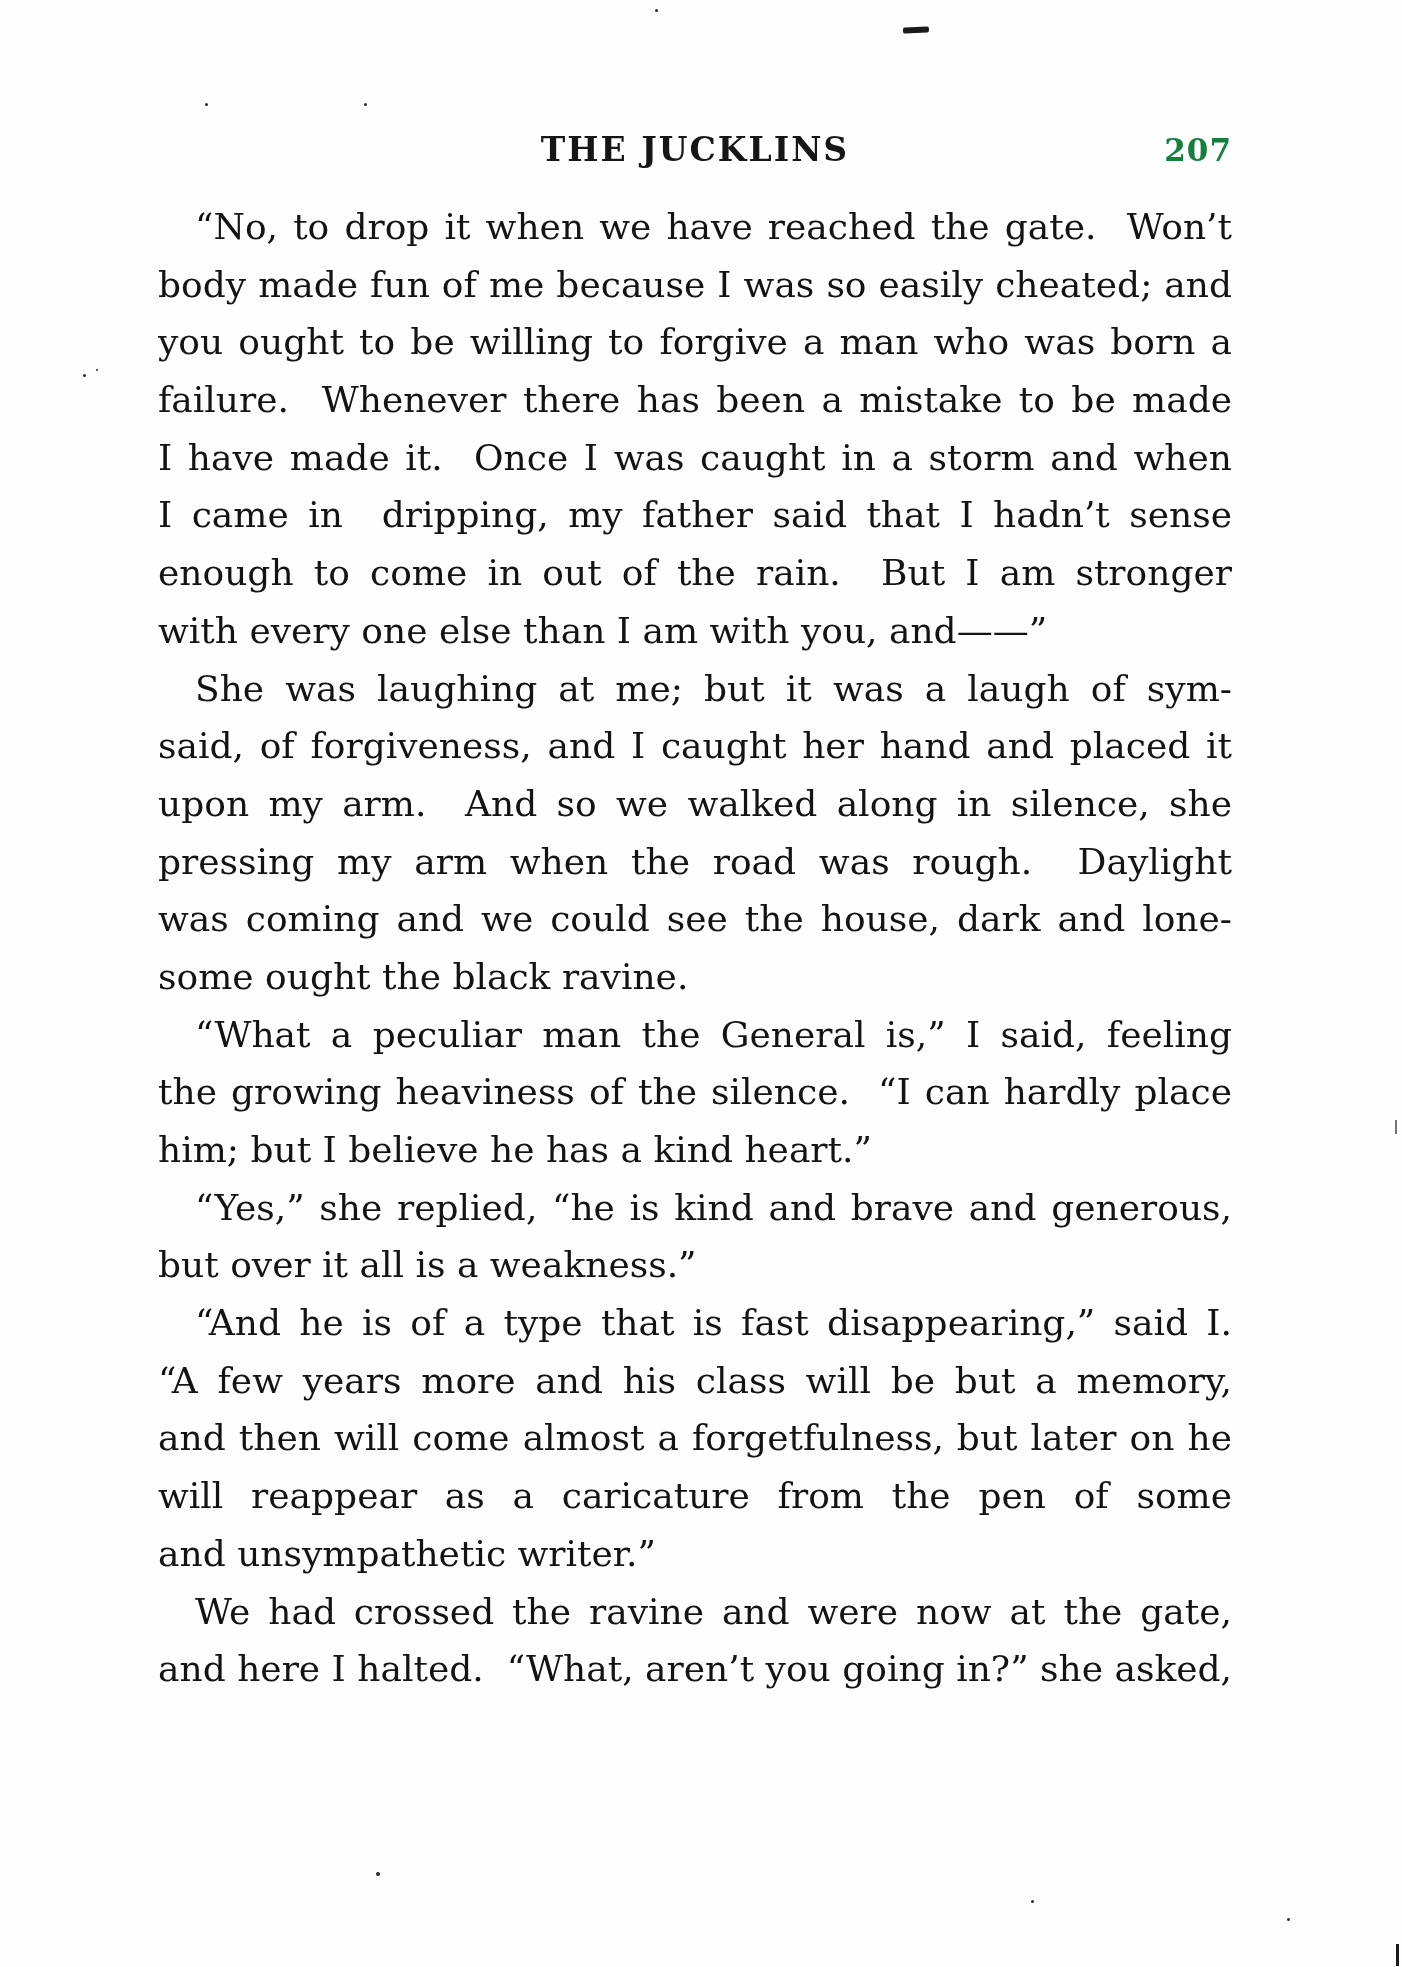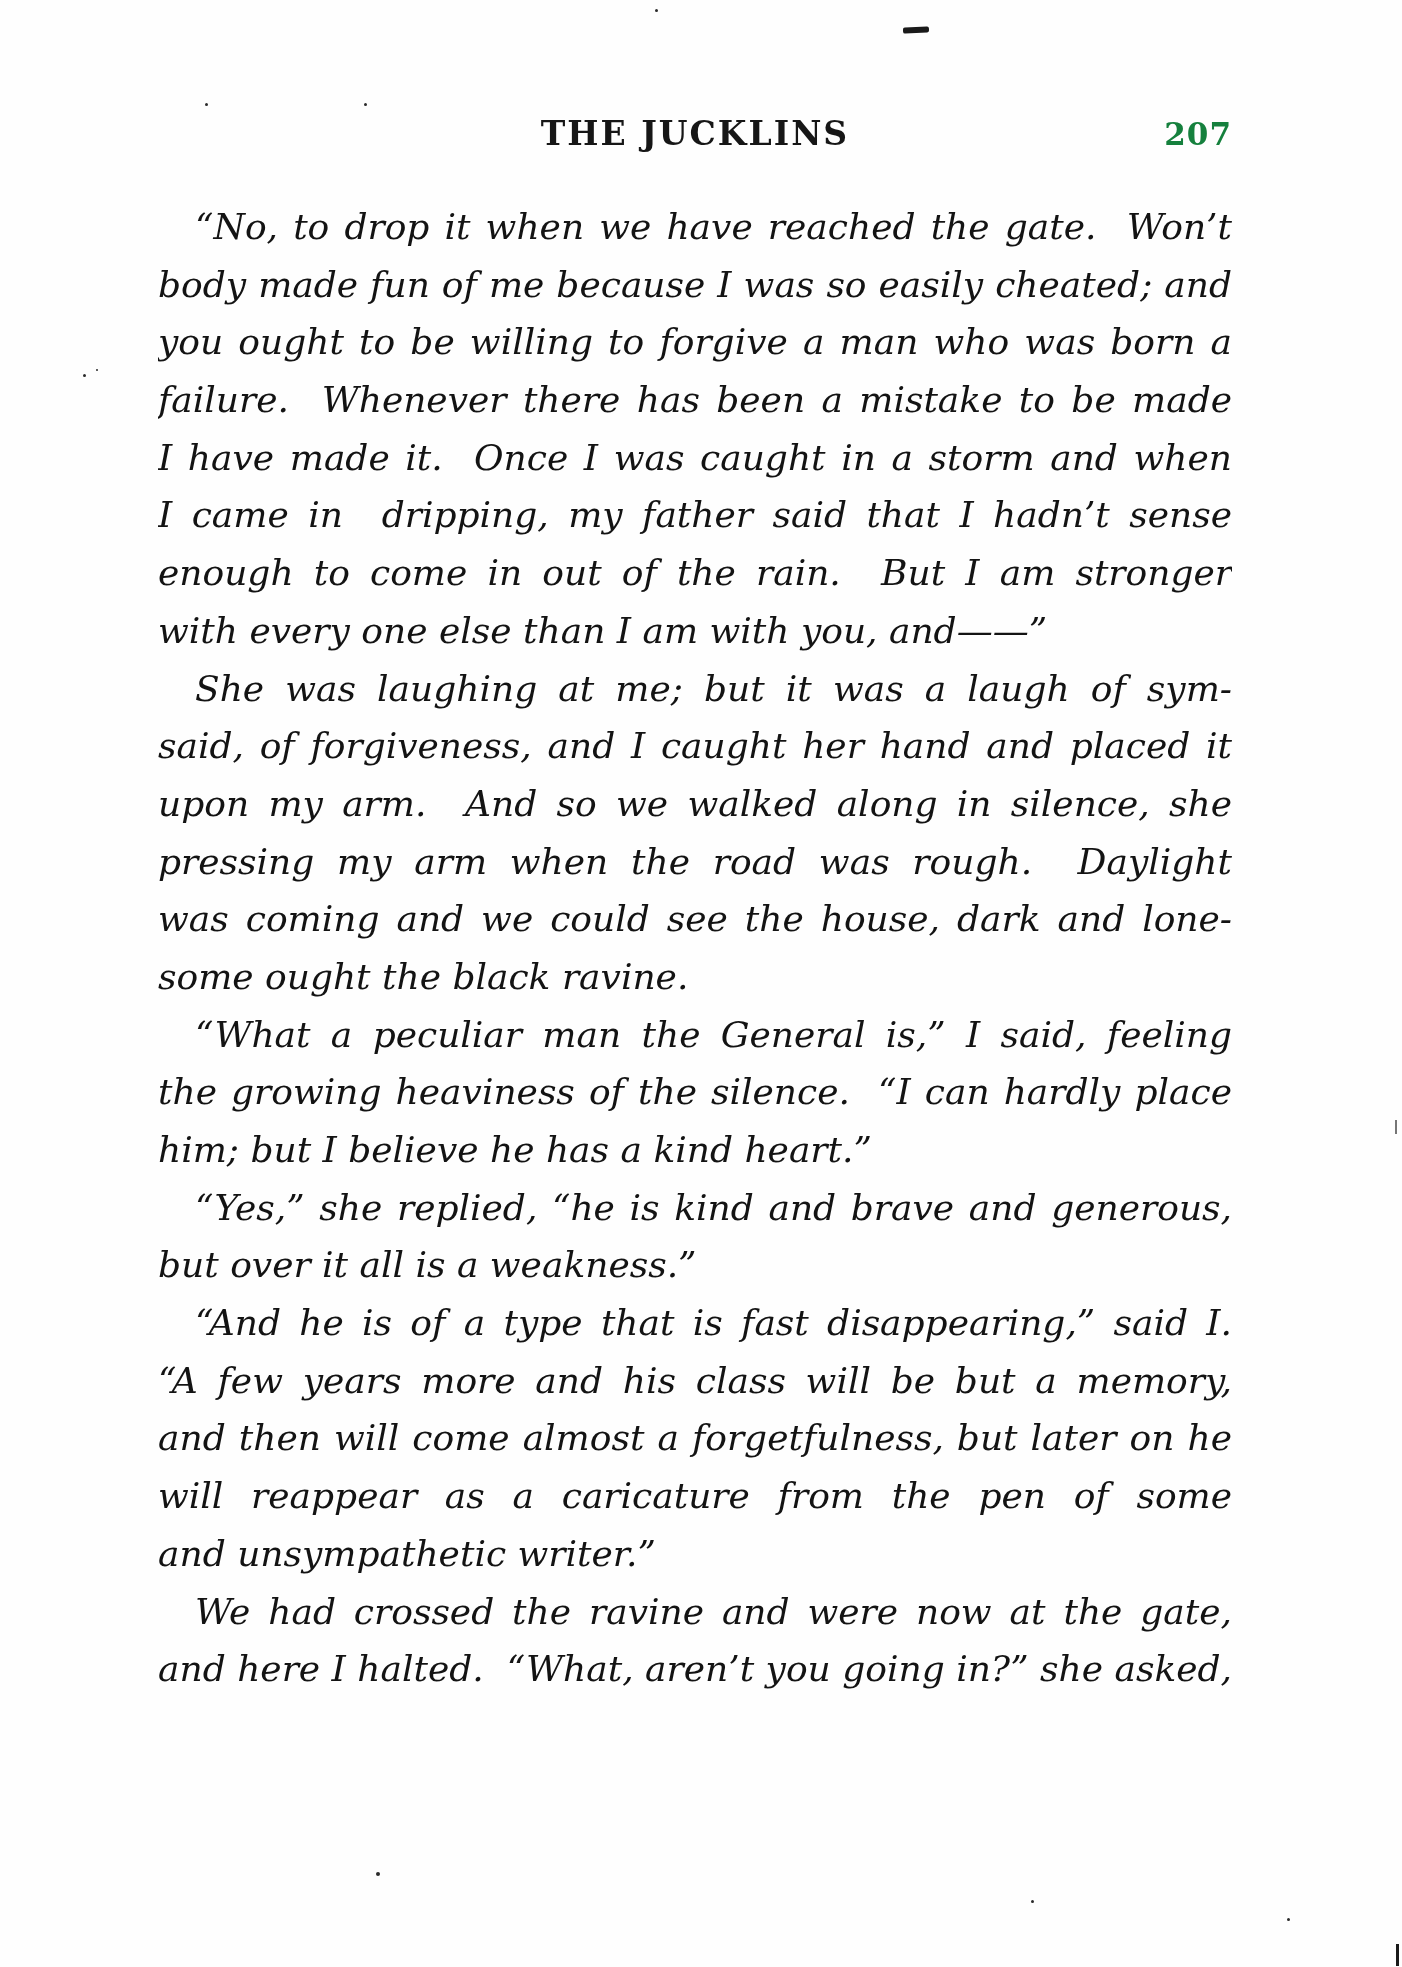--- a/index.html
+++ b/index.html
@@ -13,21 +13,21 @@
     height: 1967px;
     margin: 0 auto;
     background: #fefefe;
     overflow: hidden;
     font-family: "DejaVu Serif", "Liberation Serif", serif;
     color: #131313;
   }
   .running-head {
     position: absolute;
     left: 158px;
-    top: 114px;
+    top: 130px;
     width: 1074px;
     height: 44px;
   }
   .head-title {
     display: block;
     text-align: center;
     font-size: 33px;
     font-weight: 700;
     letter-spacing: 2px;
     color: #161616;
@@ -40,21 +40,21 @@
     font-weight: 700;
     letter-spacing: 1px;
     color: #15803d;
   }
   .text-block {
     position: absolute;
     left: 158px;
     top: 198px;
     width: 1074px;
   }
-  .para { margin: 0; padding: 0; font-style: italic; }
+  .para { margin: 0; padding: 0; }
   .line {
     font-size: 36px;
     line-height: 57.7px;
     height: 57.7px;
     text-align: justify;
     text-align-last: justify;
     white-space: pre-wrap;
     overflow: hidden;
   }
   .line.indent { text-indent: 37px; }

